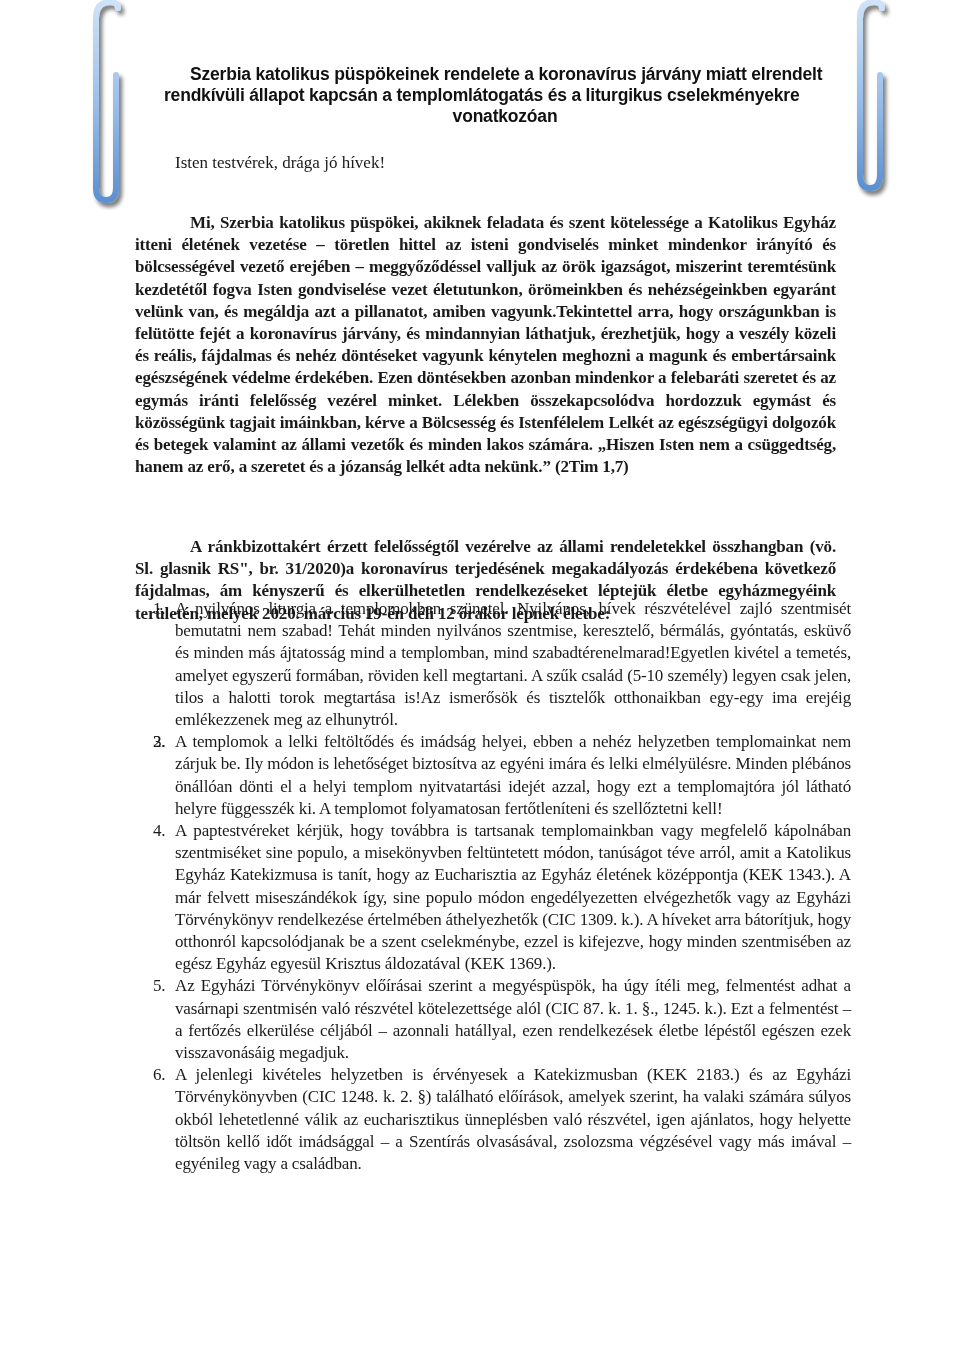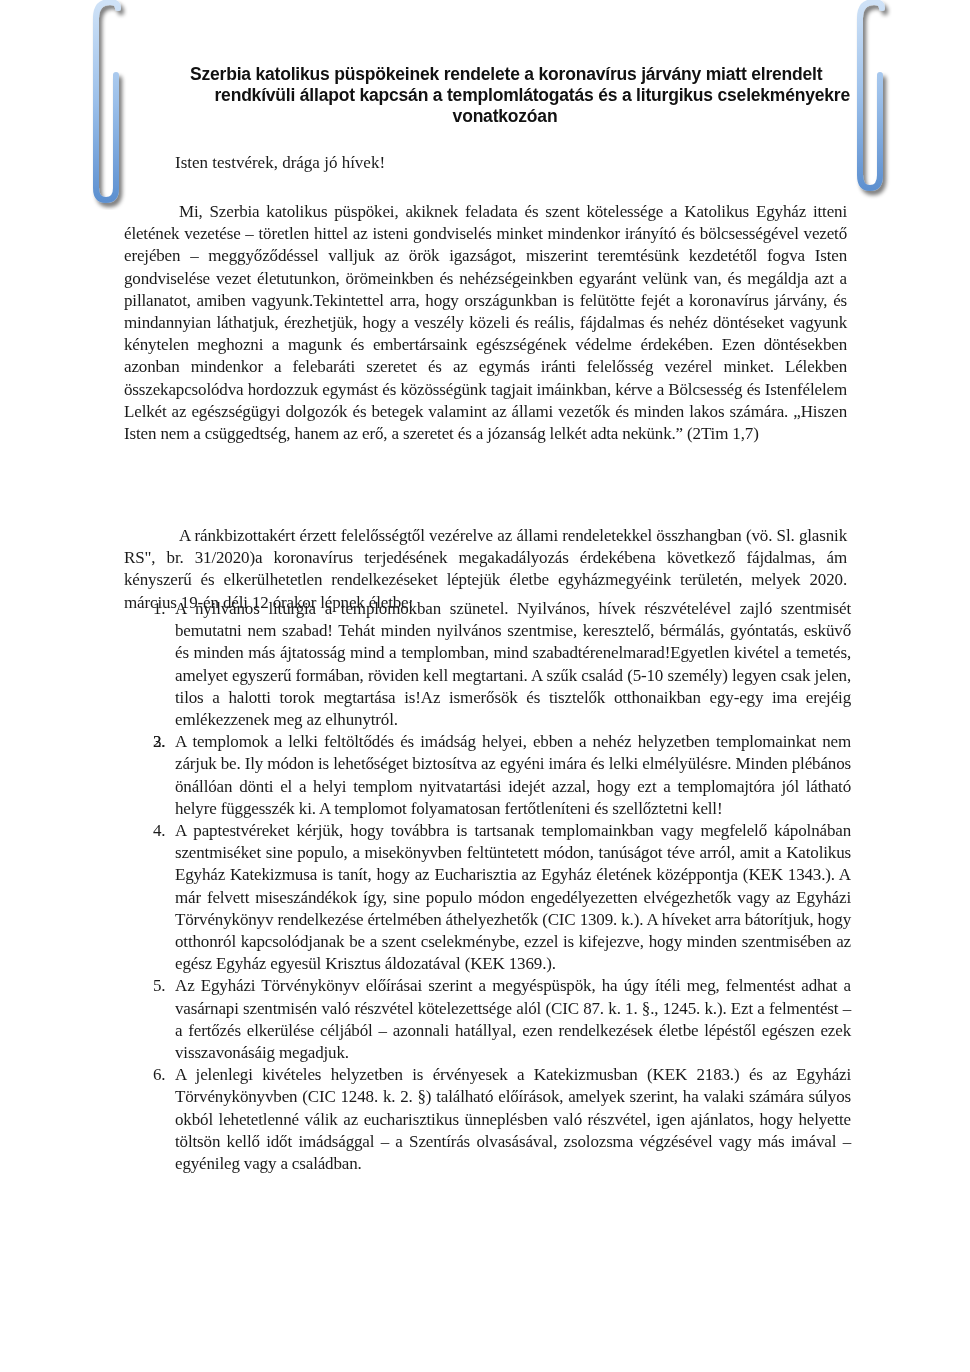--- a/index.html
+++ b/index.html
@@ -37,21 +37,21 @@
       width: 690px;
       font-family: Liberation Sans, sans-serif;
       font-weight: bold;
       font-size: 17.5px;
       line-height: 21px;
       color: #111;
       text-align: center;
       letter-spacing: -0.2px;
     }
     .title .line1 { display: block; text-align: left; padding-left: 30px; }
-    .title .line2 { display: block; text-align: right; padding-left: 4px; }
+    .title .line2 { display: block; text-align: left; padding-left: 4px; }
     .title .line3 { display: block; }
 
     .greeting {
       position: absolute;
       left: 175px;
       top: 152px;
       font-size: 17px;
       line-height: 22px;
     }
 
@@ -60,21 +60,21 @@
       left: 120px;
       width: 731px;
       font-size: 17px;
       line-height: 22.2px;
       text-align: justify;
       letter-spacing: -0.15px;
     }
     .para1 { top: 197px; }
     .para2 { top: 521px; }
     .indent { text-indent: 55px; }
-    p { margin: 4px; }
+    p { margin: 15px; font-weight: bold; }
 
     .list {
       position: absolute;
       left: 120px;
       top: 598px;
       width: 731px;
       margin: 0;
       padding: 0;
       list-style: none;
       font-size: 17px;

